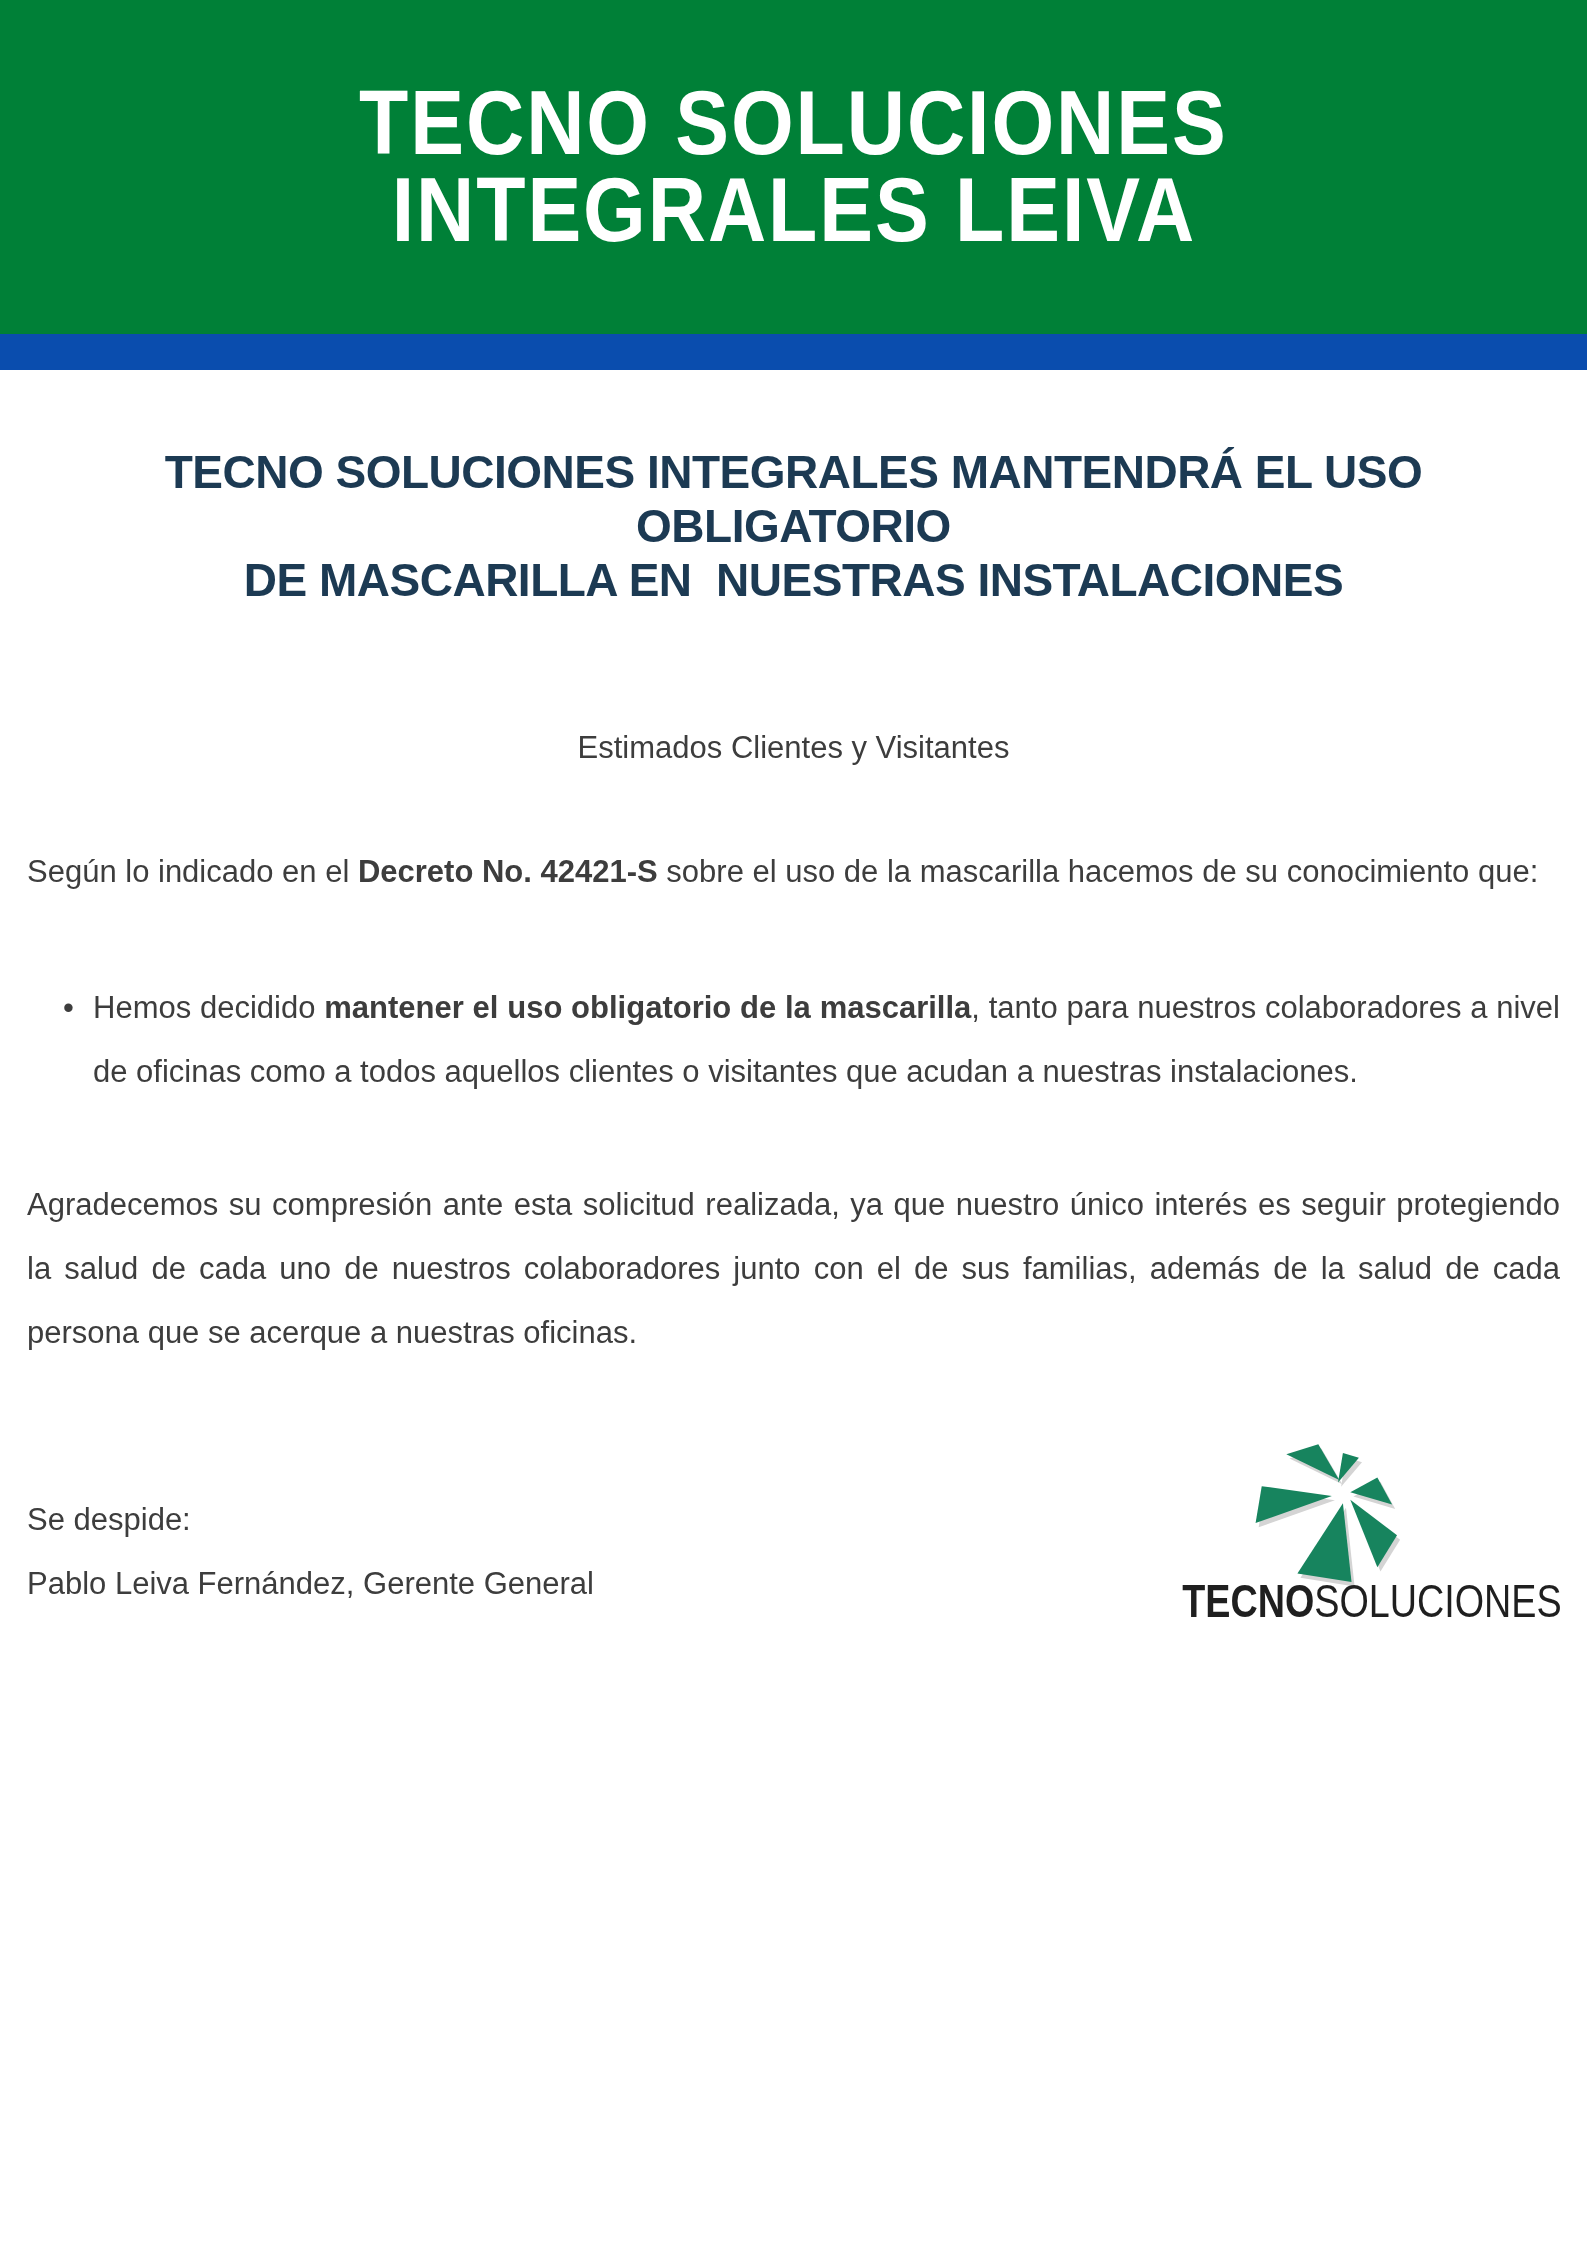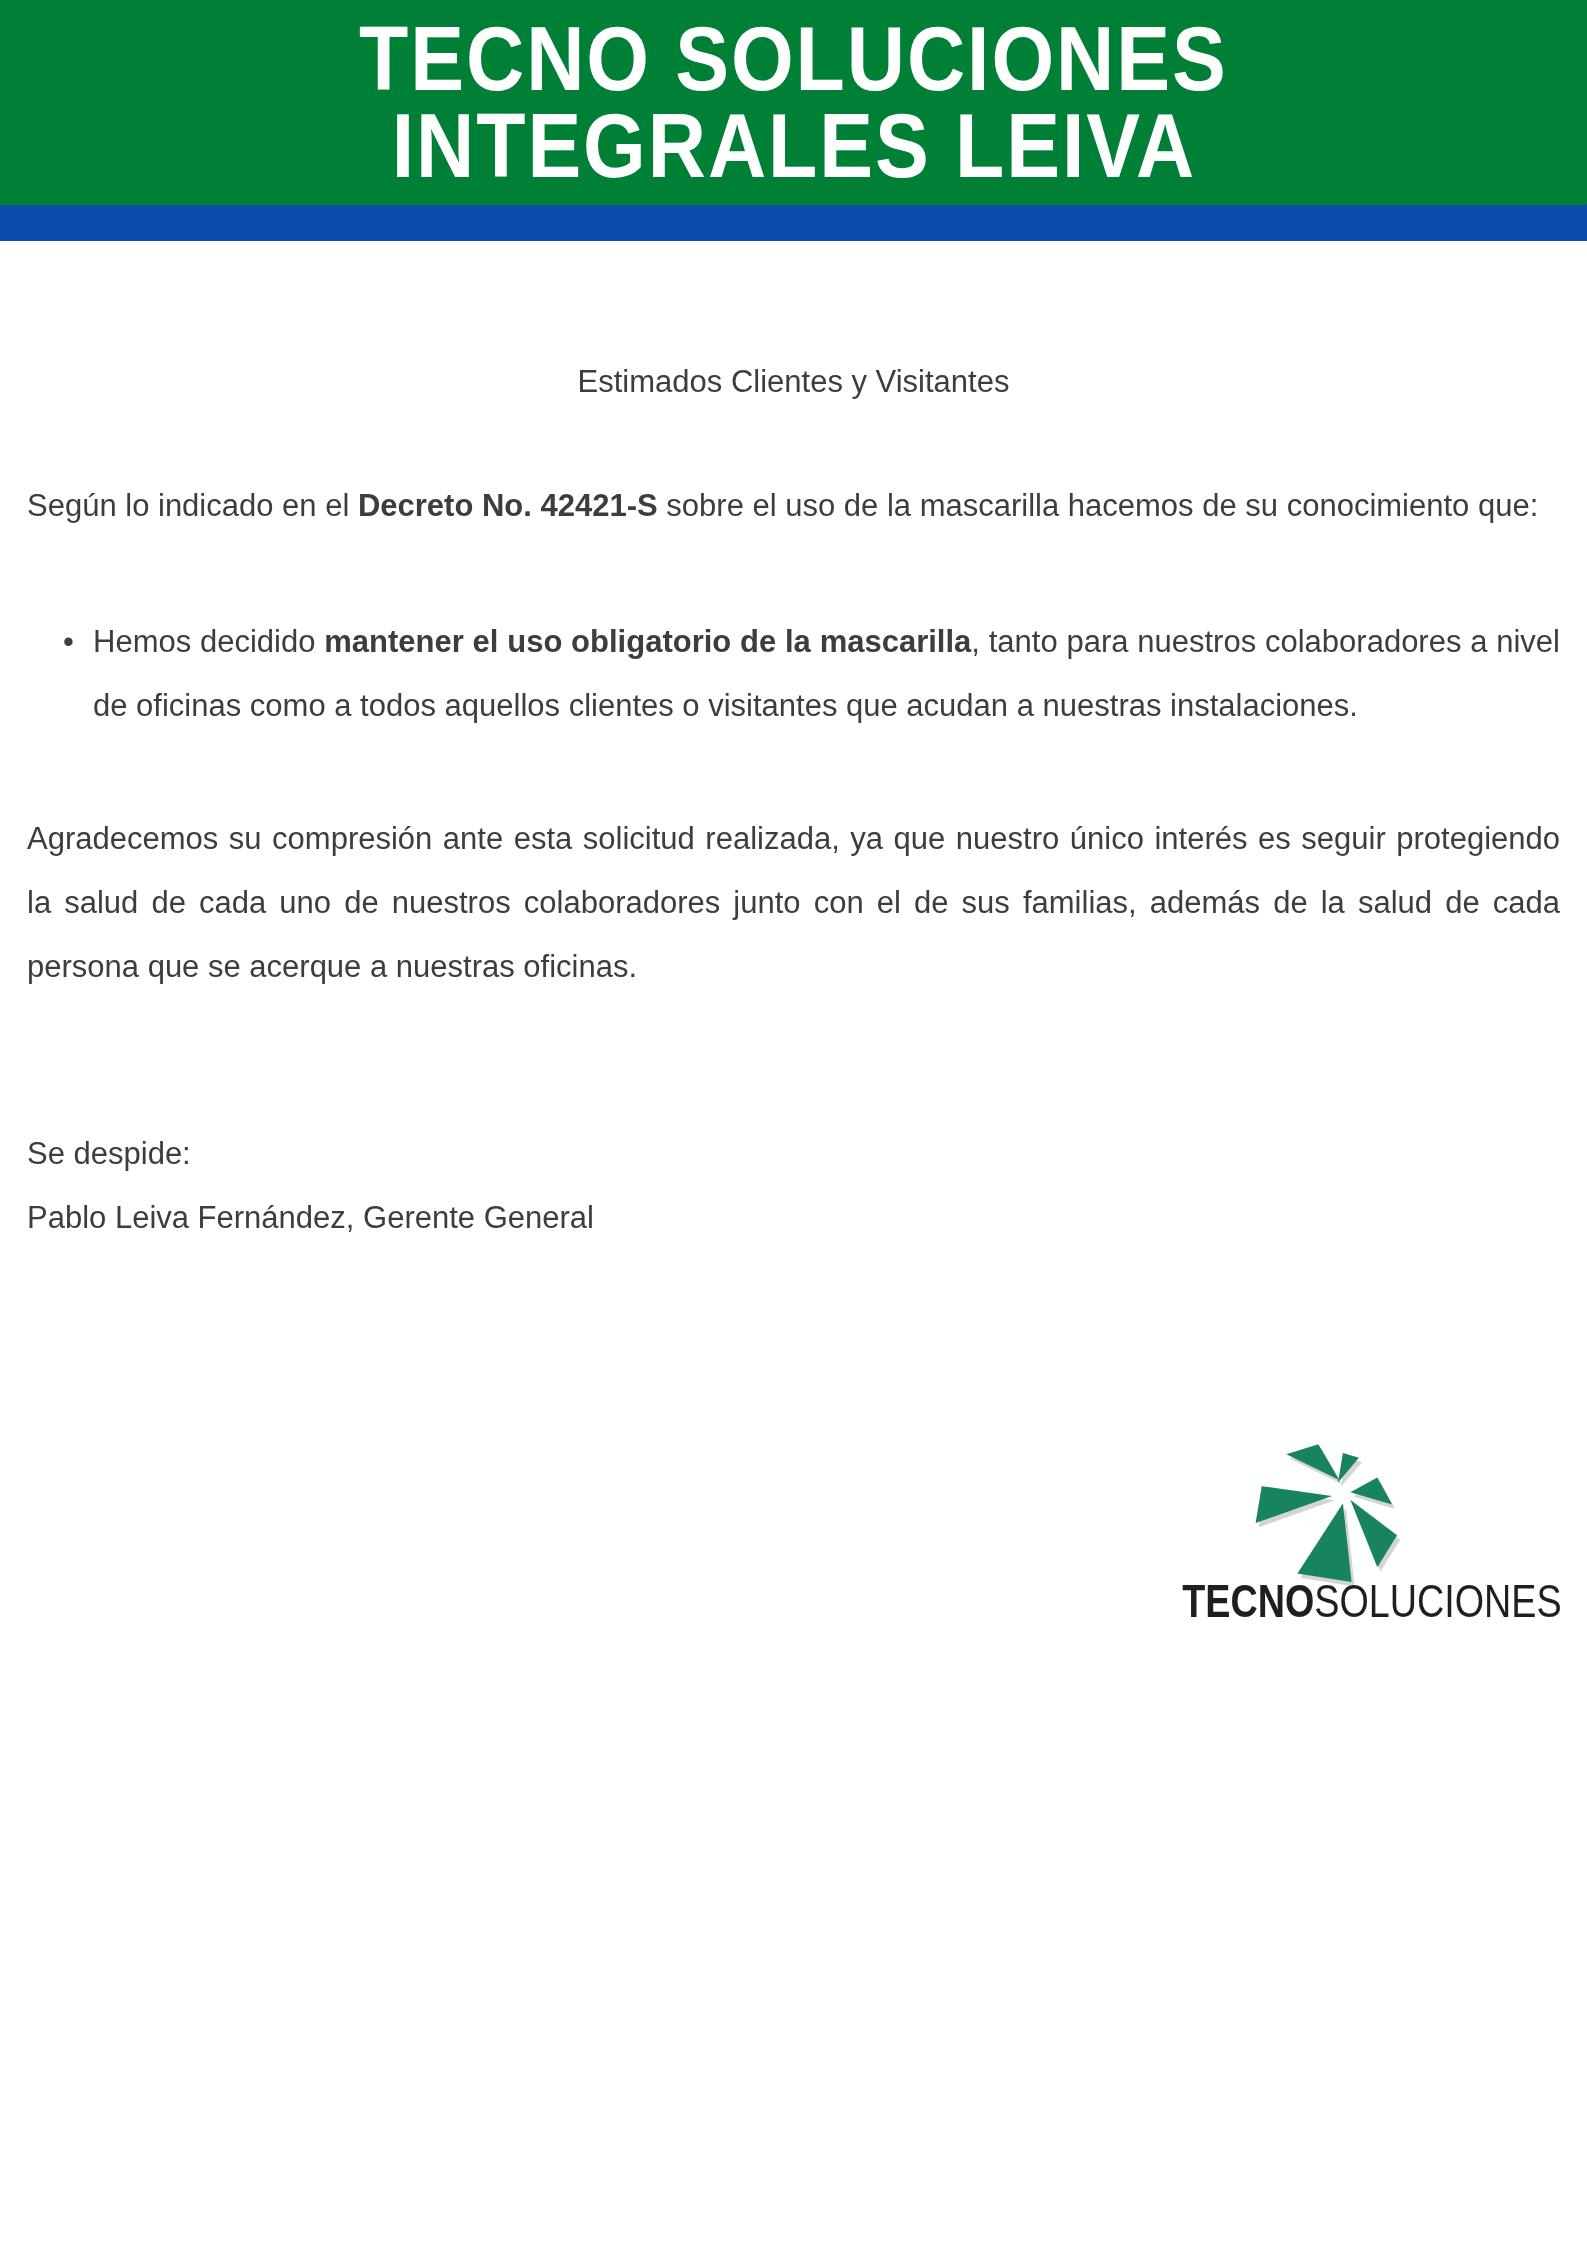--- a/index.html
+++ b/index.html
@@ -7,21 +7,21 @@
     position:relative;
     width:1587px;
     height:2245px;
     background:#ffffff;
     font-family:"Liberation Sans", sans-serif;
     overflow:hidden;
     margin:0 auto;
   }
   
   .banner{
-    height:205px;
+    height:334px;
     display:flex;
     flex-direction:column;
     align-items:center;
     justify-content:center;
     text-align:center;
   }
   .banner-line{
     color:#ffffff;
     font-weight:700;
     font-size:84px;
@@ -119,20 +119,24 @@
 
   <header class="banner" style="background:#008037;">
     <div class="banner-line">TECNO SOLUCIONES</div>
     <div class="banner-line">INTEGRALES LEIVA</div>
   </header>
 
   <div class="accent-bar" style="background:#0a4dae;"></div>
 
   <main class="content">
 
+    <h1 class="title" style="color:#1c3a53;">
+      <span class="title-line">TECNO SOLUCIONES INTEGRALES MANTENDRÁ EL USO OBLIGATORIO</span>
+      <span class="title-line keep-spaces">DE MASCARILLA EN  NUESTRAS INSTALACIONES</span>
+    </h1>
 
     <p class="greeting">Estimados Clientes y Visitantes</p>
 
     <p class="para justify para-decreto"><span>Según lo indicado en el </span><strong>Decreto No. 42421-S</strong><span> sobre el uso de la mascarilla hacemos de su conocimiento que:</span></p>
 
     <ul class="bullets">
       <li class="para justify"><span>Hemos decidido </span><strong>mantener el uso obligatorio de la mascarilla</strong><span>, tanto para nuestros colaboradores a nivel de oficinas como a todos aquellos clientes o visitantes que acudan a nuestras instalaciones.</span></li>
     </ul>
 
     <p class="para justify para-agradecemos">Agradecemos su compresión ante esta solicitud realizada, ya que nuestro único interés es seguir protegiendo la salud de cada uno de nuestros colaboradores junto con el de sus familias, además de la salud de cada persona que se acerque a nuestras oficinas.</p>

